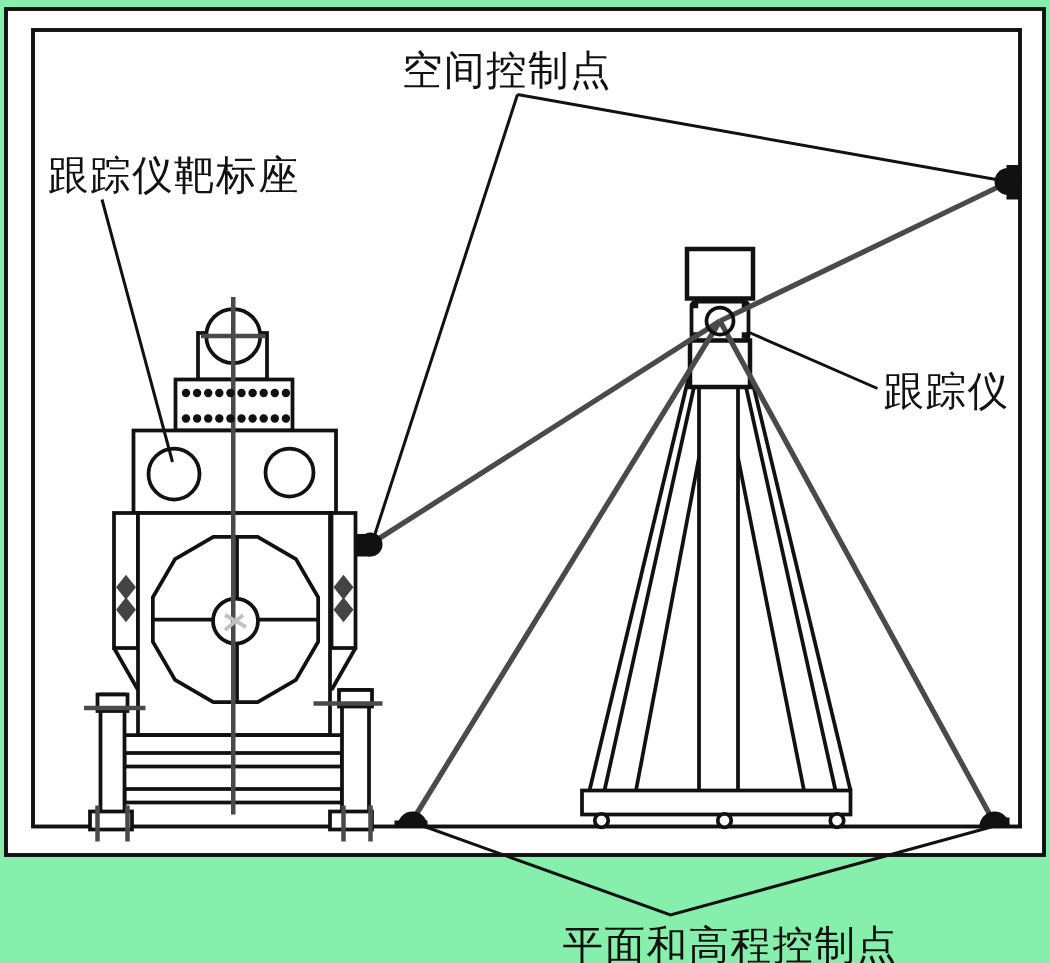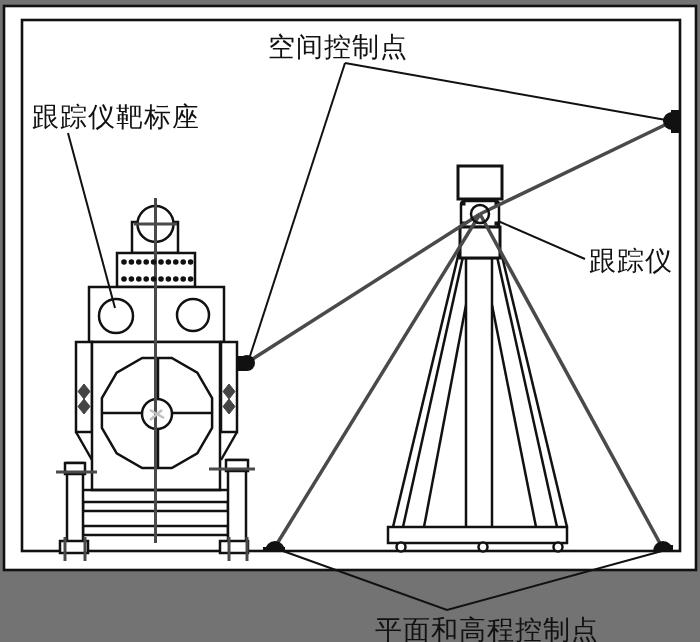--- a/index.html
+++ b/index.html
@@ -1,16 +1,16 @@
 <!DOCTYPE html>
 <html><head>
 <meta charset="utf-8">
 <style>
   html,body{margin:0;padding:0;background:#ffffff;}
-  .stage{position:relative;width:700px;height:642px;background:#737373;overflow:hidden;
+  .stage{position:relative;width:700px;height:642px;background:#86efac;overflow:hidden;
          font-family:"Liberation Serif", serif;}
   svg{display:block;}
   text{fill:#111;font-family:"Liberation Serif", serif;font-size:27px;letter-spacing:1px;}
 </style>
 </head>
 <body>
 
 <div class="stage">
 <svg width="700" height="642" viewBox="0 0 700 642">
 

